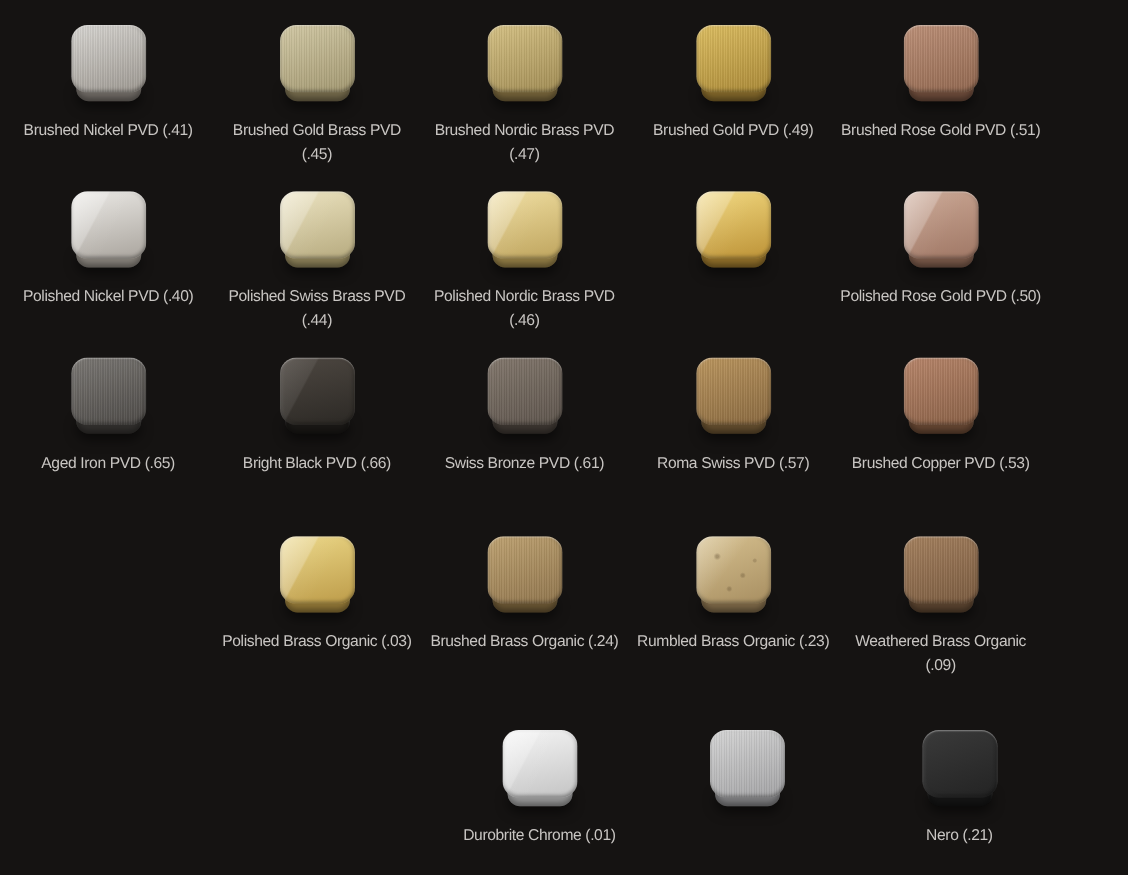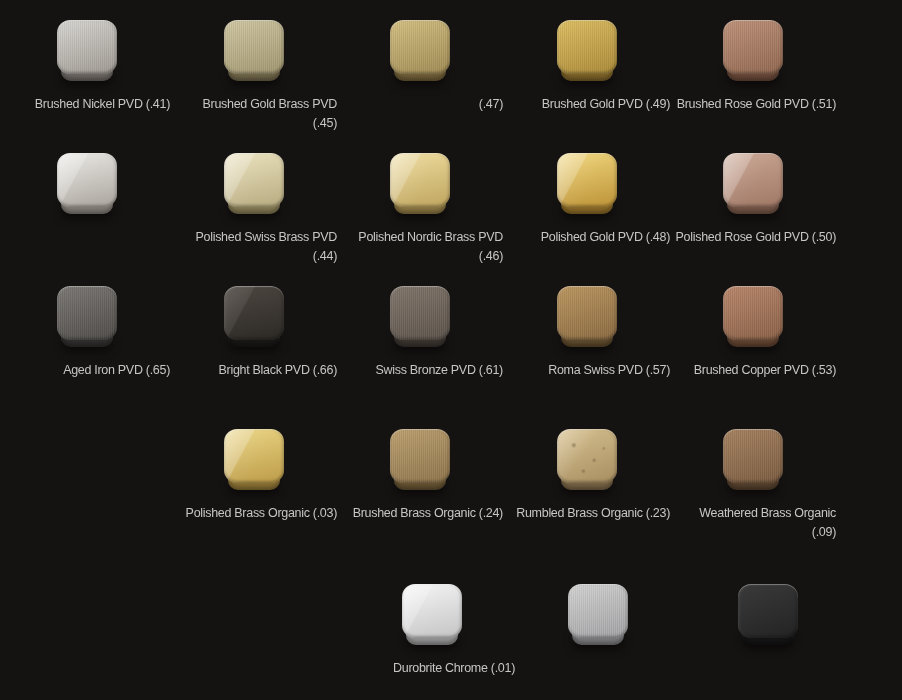--- a/index.html
+++ b/index.html
@@ -10,21 +10,21 @@
     font-family:"Liberation Sans","DejaVu Sans",sans-serif;
     position:relative;
   }
   .grid{position:absolute;inset:0;}
   .row{position:absolute;left:0;width:902px;height:1px;}
   #row1{top:20px}
   #row2{top:153px}
   #row3{top:286px}
   #row4{top:429px}
   #row5{top:584px}
-  .cell{position:absolute;top:0;width:167px;text-align:right;cursor:pointer;}
+  .cell{position:absolute;top:0;width:167px;text-align:center;cursor:pointer;}
   .cl1{left:3px}.cl2{left:170px}.cl3{left:336px}.cl4{left:503px}.cl5{left:669px}
   .cl5a{left:348px}.cl5b{left:514px}.cl5c{left:684px}
 
   .swatch{width:60px;height:61px;position:relative;margin:0 auto;}
   .lip{
     position:absolute;left:4px;right:4px;top:46px;height:15px;
     background:var(--lip,#555);
     border-radius:6px 6px 12px 12px;
     box-shadow:0 5px 9px rgba(0,0,0,.5),
                inset 0 -3px 4px rgba(0,0,0,.35),
@@ -102,20 +102,21 @@
         <div class="ln">Brushed Gold Brass PVD</div>
         <div class="ln">(.45)</div>
       </div>
     </div>
     <div class="cell cl3">
       <div class="swatch style-brushed" style="--c1: #d3bf82; --c2: #a08b53; --lip: #6f5e37;">
         <div class="lip"></div>
         <div class="face"></div>
       </div>
       <div class="label">
+        <div class="ln">Brushed Nordic Brass PVD</div>
         <div class="ln">(.47)</div>
       </div>
     </div>
     <div class="cell cl4">
       <div class="swatch style-brushed" style="--c1: #ddbe62; --c2: #ab8a38; --lip: #7c6228;">
         <div class="lip"></div>
         <div class="face"></div>
       </div>
       <div class="label">
         <div class="ln">Brushed Gold PVD (.49)</div>
@@ -133,20 +134,24 @@
       </div>
     </div>
   </div>
 
   <div class="row" id="row2">
     <div class="cell cl1">
       <div class="swatch style-polished" style="--c1: #e9e7e3; --c2: #aaa59e; --lip: #827d76;">
         <div class="lip"></div>
         <div class="face"></div>
       </div>
+      <div class="label">
+        <div class="ln">Polished Nickel PVD (.40)</div>
+        <div class="ln"></div>
+      </div>
     </div>
     <div class="cell cl2">
       <div class="swatch style-polished" style="--c1: #eae1bd; --c2: #b7ab80; --lip: #857a54;">
         <div class="lip"></div>
         <div class="face"></div>
       </div>
       <div class="label">
         <div class="ln">Polished Swiss Brass PVD</div>
         <div class="ln">(.44)</div>
       </div>
@@ -158,24 +163,20 @@
       </div>
       <div class="label">
         <div class="ln">Polished Nordic Brass PVD</div>
         <div class="ln">(.46)</div>
       </div>
     </div>
     <div class="cell cl4">
       <div class="swatch style-polished" style="--c1: #f0d67c; --c2: #bd9338; --lip: #8a6a28;">
         <div class="lip"></div>
         <div class="face"></div>
-      </div>
-      <div class="label">
-        <div class="ln">Polished Gold PVD (.48)</div>
-        <div class="ln"></div>
       </div>
     </div>
     <div class="cell cl5">
       <div class="swatch style-polished" style="--c1: #c9a592; --c2: #a07866; --lip: #745546;">
         <div class="lip"></div>
         <div class="face"></div>
       </div>
       <div class="label">
         <div class="ln">Polished Rose Gold PVD (.50)</div>
         <div class="ln"></div>
@@ -294,16 +295,20 @@
       <div class="swatch style-brushed" style="--c1: #d3d3d3; --c2: #a2a2a4; --lip: #7b7b7d;">
         <div class="lip"></div>
         <div class="face"></div>
       </div>
     </div>
     <div class="cell cl5c">
       <div class="swatch style-matte" style="--c1: #3a3a3a; --c2: #232323; --lip: #141414;">
         <div class="lip"></div>
         <div class="face"></div>
       </div>
+      <div class="label">
+        <div class="ln">Nero (.21)</div>
+        <div class="ln"></div>
+      </div>
     </div>
   </div>
 
 </div>
 
 </body></html>

